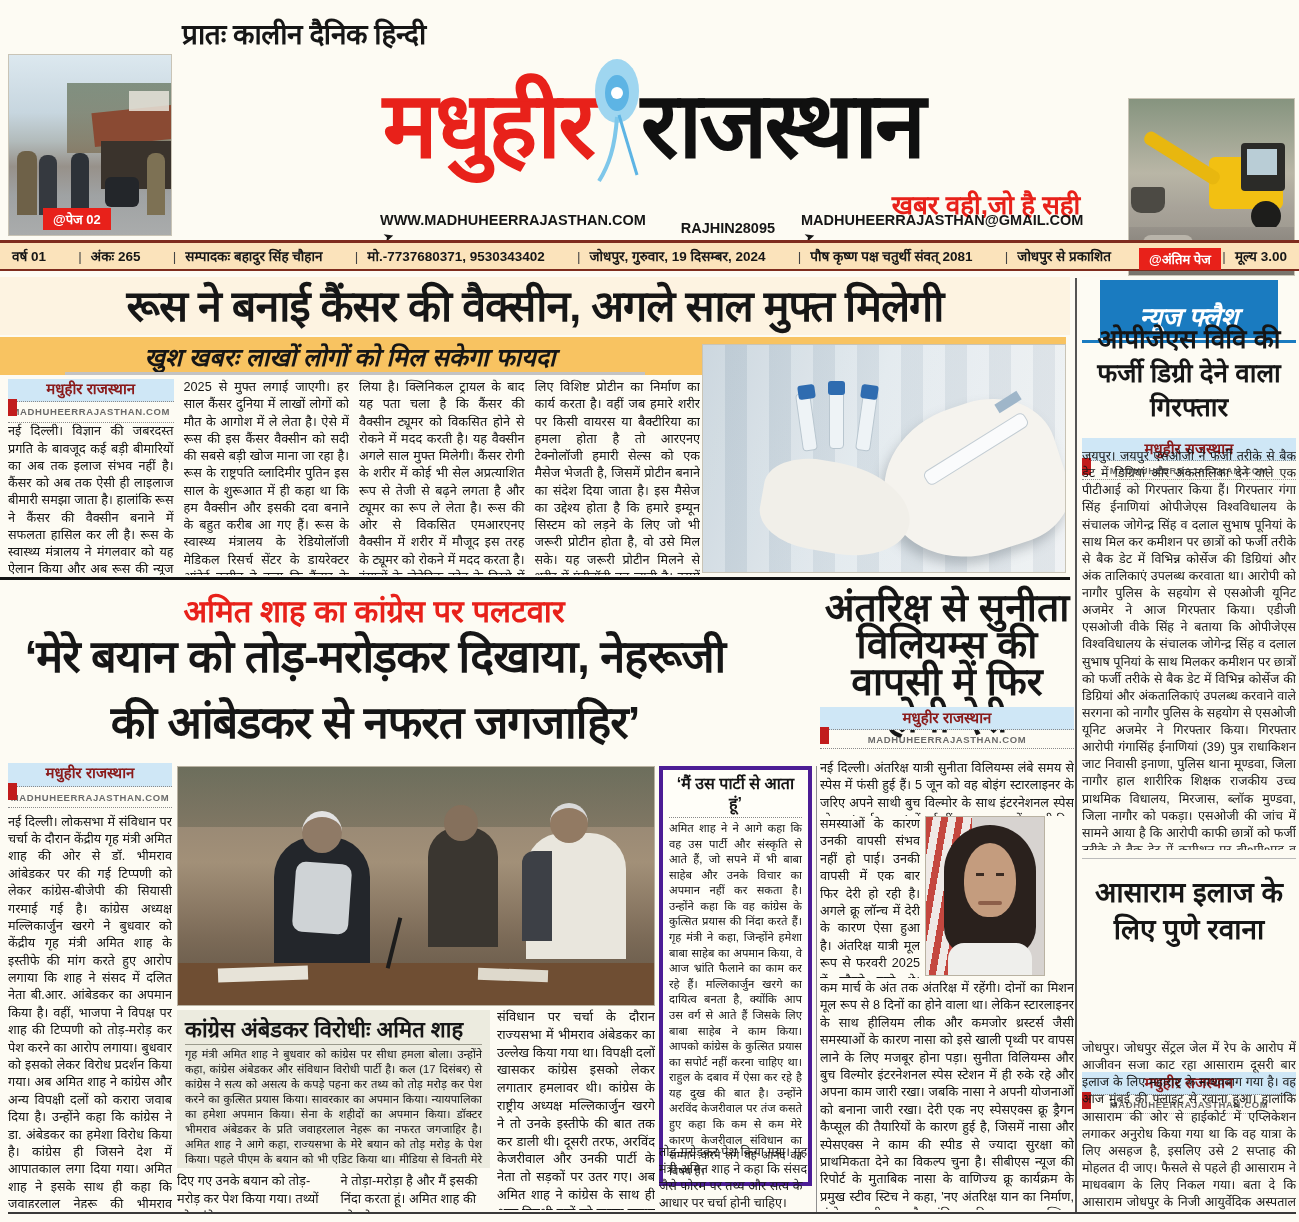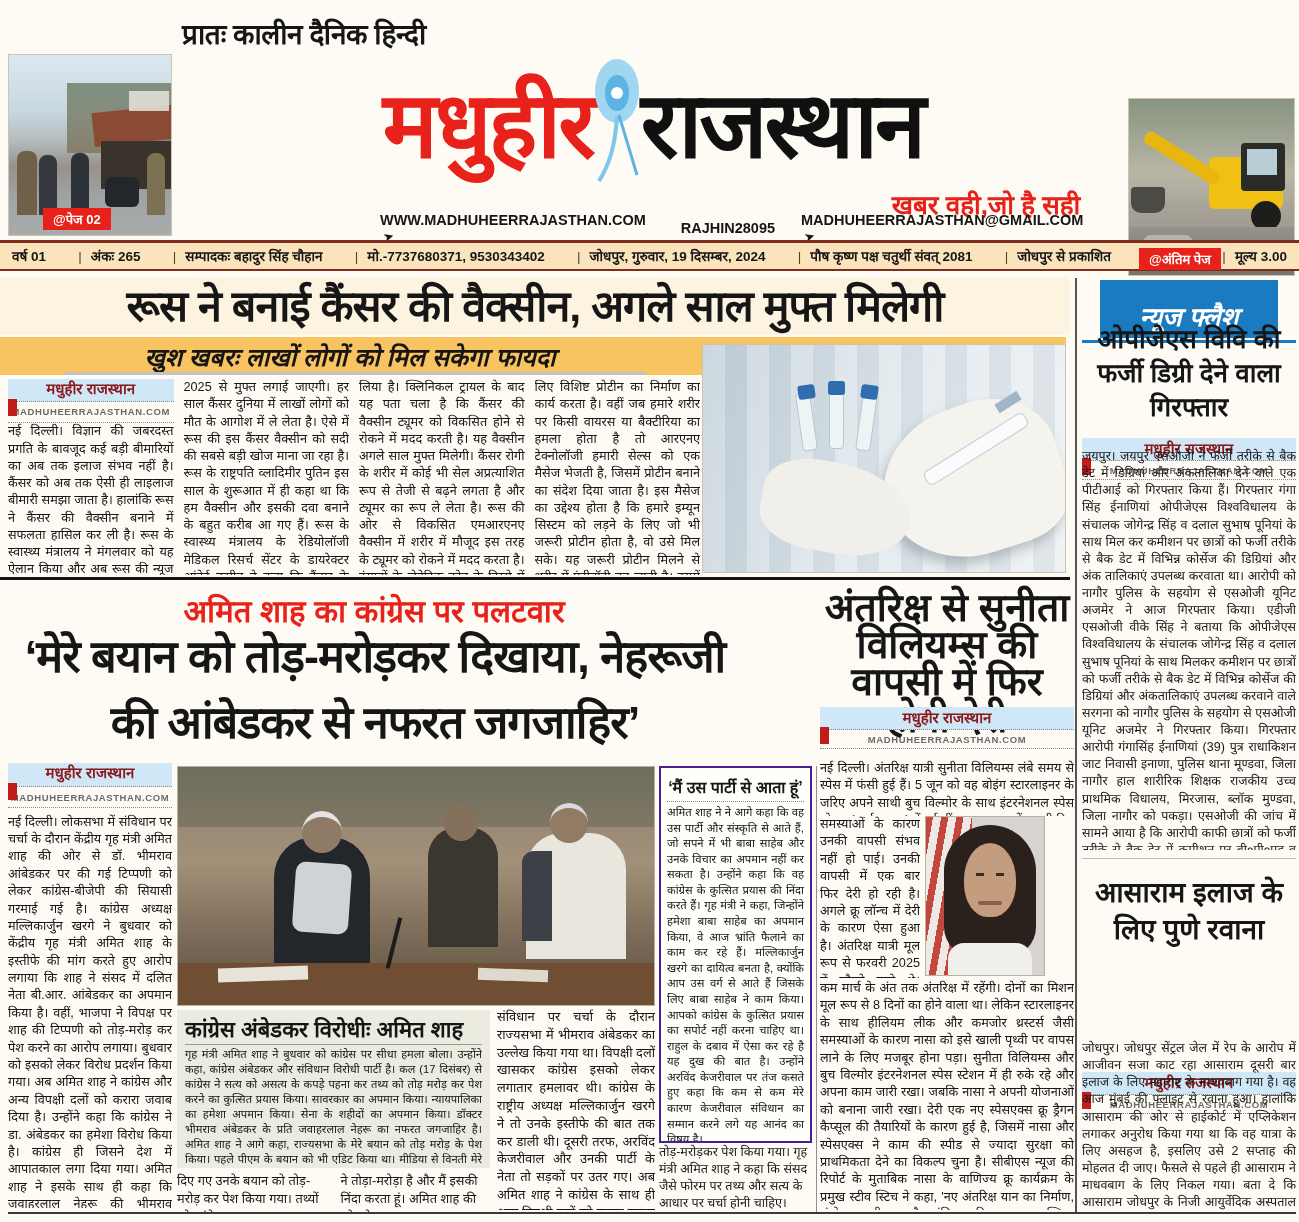--- a/index.html
+++ b/index.html
@@ -66,21 +66,21 @@
   .shah-col1 { left:8px; top:763px; width:164px; height:445px; font-size:12.7px; line-height:1.37; text-align:justify; overflow:hidden; }
   .shah-col1 .byline { margin-bottom:6px; }
   .parl-photo { left:177px; top:766px; width:478px; height:240px;
     background:linear-gradient(#8d8070,#a29078 40%,#7b6a57 72%,#5e5243 100%); overflow:hidden; border:1px solid #b9b2a2; }
   .caption-box { left:177px; top:1010px; width:313px; height:158px; background:#ecebdf; padding:3px 8px 4px; overflow:hidden; }
   .caption-title { font-size:22px; font-weight:900; border-bottom:1px solid #9a9a8c; padding-bottom:1px; margin-bottom:2px; }
   .caption-text { font-size:11.2px; line-height:1.34; text-align:justify; }
   .below-caption { left:177px; top:1172px; width:313px; height:40px; display:flex; gap:14px; overflow:hidden; }
   .below-caption .bc { flex:1; font-size:12.8px; line-height:1.4; }
   .shah-right-col { left:497px; top:1008px; width:158px; height:202px; font-size:12.9px; line-height:1.38; text-align:justify; overflow:hidden; }
-  .quote-box { left:659px; top:766px; width:153px; height:377px; border:2px solid #4c1d95; background:#fffef8; padding:10px 6px; overflow:hidden; }
+  .quote-box { left:659px; top:766px; width:153px; height:420px; border:4px solid #4c1d95; background:#fffef8; padding:4px 6px; overflow:hidden; }
   .quote-title { text-align:center; font-size:16px; font-weight:900; line-height:1.25; border-bottom:1px dotted #888; padding-bottom:3px; margin-bottom:3px; }
   .quote-text { font-size:11.3px; line-height:1.38; text-align:justify; }
   .below-quote { left:659px; top:1144px; width:153px; height:66px; font-size:12.6px; line-height:1.35; overflow:hidden; }
 
   
   .vr { background:#8f8f8f; width:1px; }
   .sunita-headline { left:820px; top:589px; width:254px; text-align:center; font-size:39px; font-weight:900; line-height:37px; }
   .sunita-byline { left:820px; top:707px; width:254px; }
   .sunita-b1 { left:820px; top:760px; width:254px; height:56px; font-size:12.7px; line-height:1.37; text-align:justify; overflow:hidden; }
   .sunita-photo { left:925px; top:816px; width:120px; height:160px; background:#d7d3d0; overflow:hidden; border:1px solid #b9b2a2; z-index:2; }

